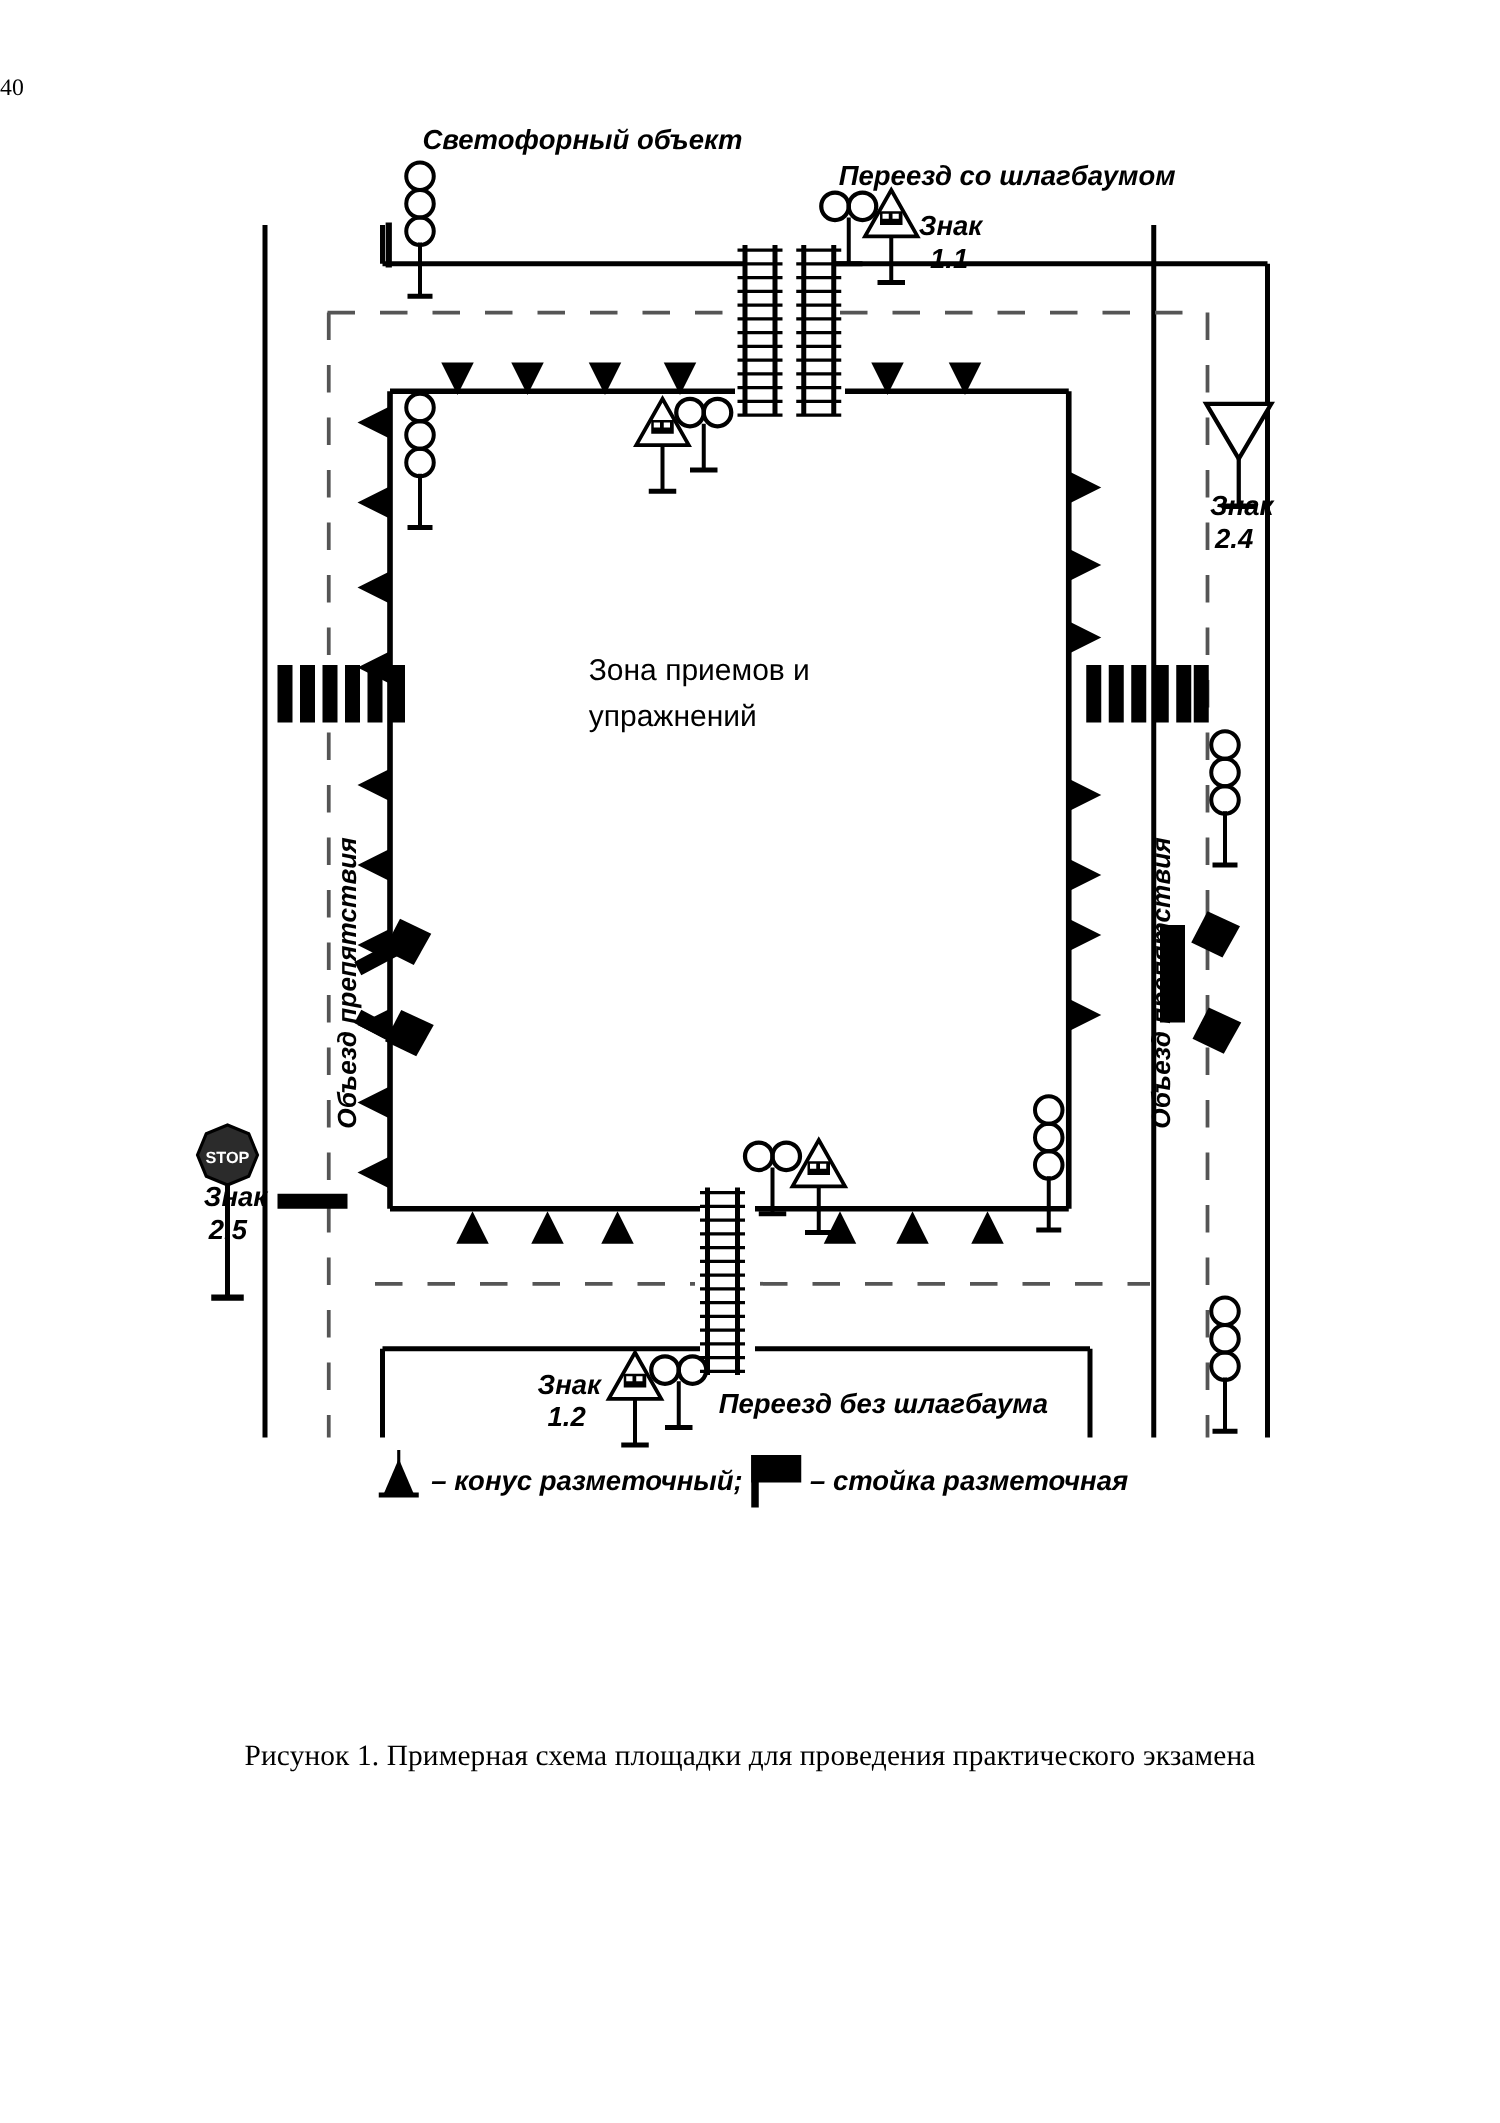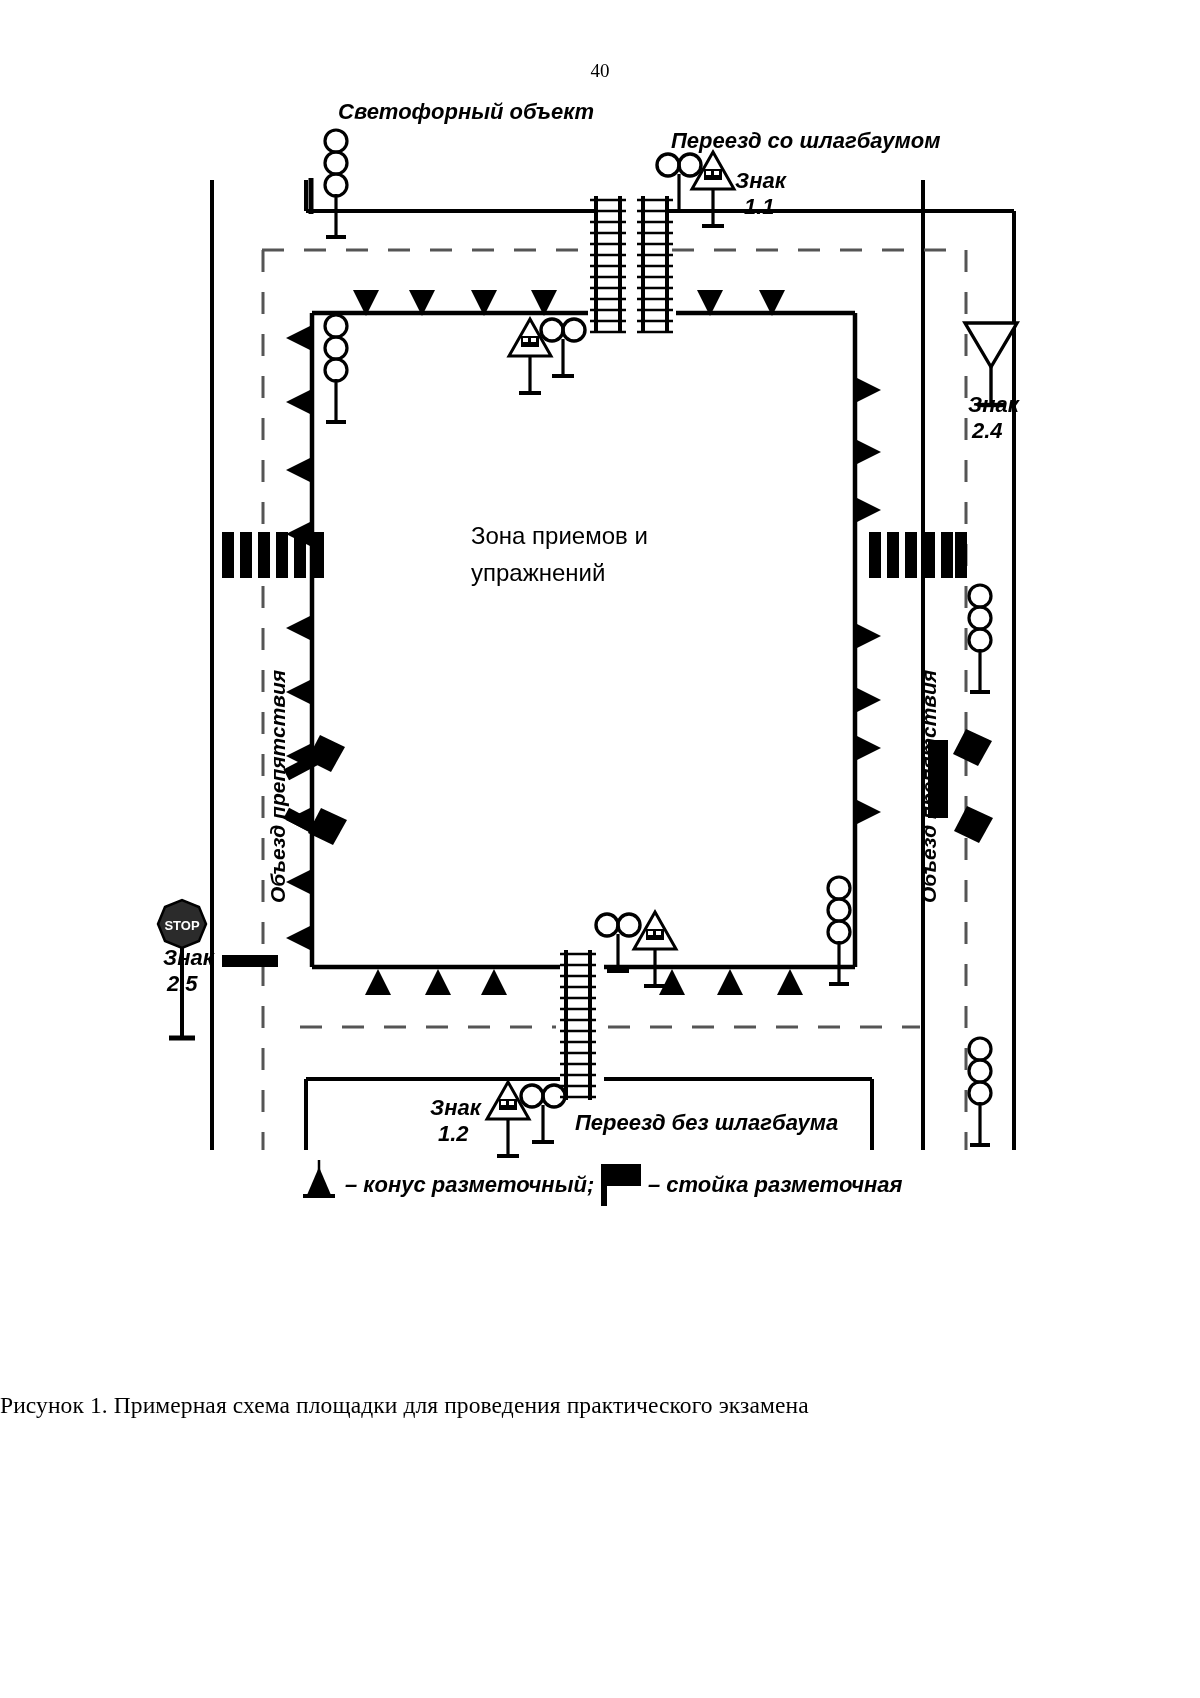--- a/index.html
+++ b/index.html
@@ -1,19 +1,19 @@
 <!DOCTYPE html>
 <html><head>
 <meta charset="utf-8">
 <style>
   html,body{margin:0;padding:0;background:#fff;}
   body{width:1200px;height:1698px;font-family:"Liberation Serif",serif;color:#000;position:relative;overflow:hidden;}
   #page{position:relative;width:1200px;height:1698px;}
-  .pageno{position:absolute;top:60px;left:0;width:1200px;text-align:center;font-family:"Liberation Serif",serif;font-size:19px;}
-  .caption{position:absolute;top:1392px;left:0;width:1200px;text-align:left;
+  .pageno{position:absolute;top:60px;left:0;width:1200px;text-align:left;font-family:"Liberation Serif",serif;font-size:19px;}
+  .caption{position:absolute;top:1392px;left:0;width:1200px;text-align:center;
            font-family:"Liberation Serif",serif;font-size:23.5px;letter-spacing:.1px;}
   svg{position:absolute;top:0;left:0;}
   .it{font-family:"Liberation Sans",sans-serif;font-style:italic;font-weight:bold;}
   .pl{font-family:"Liberation Sans",sans-serif;}
 </style>
 </head>
 <body>
 
 <div id="page">
 

